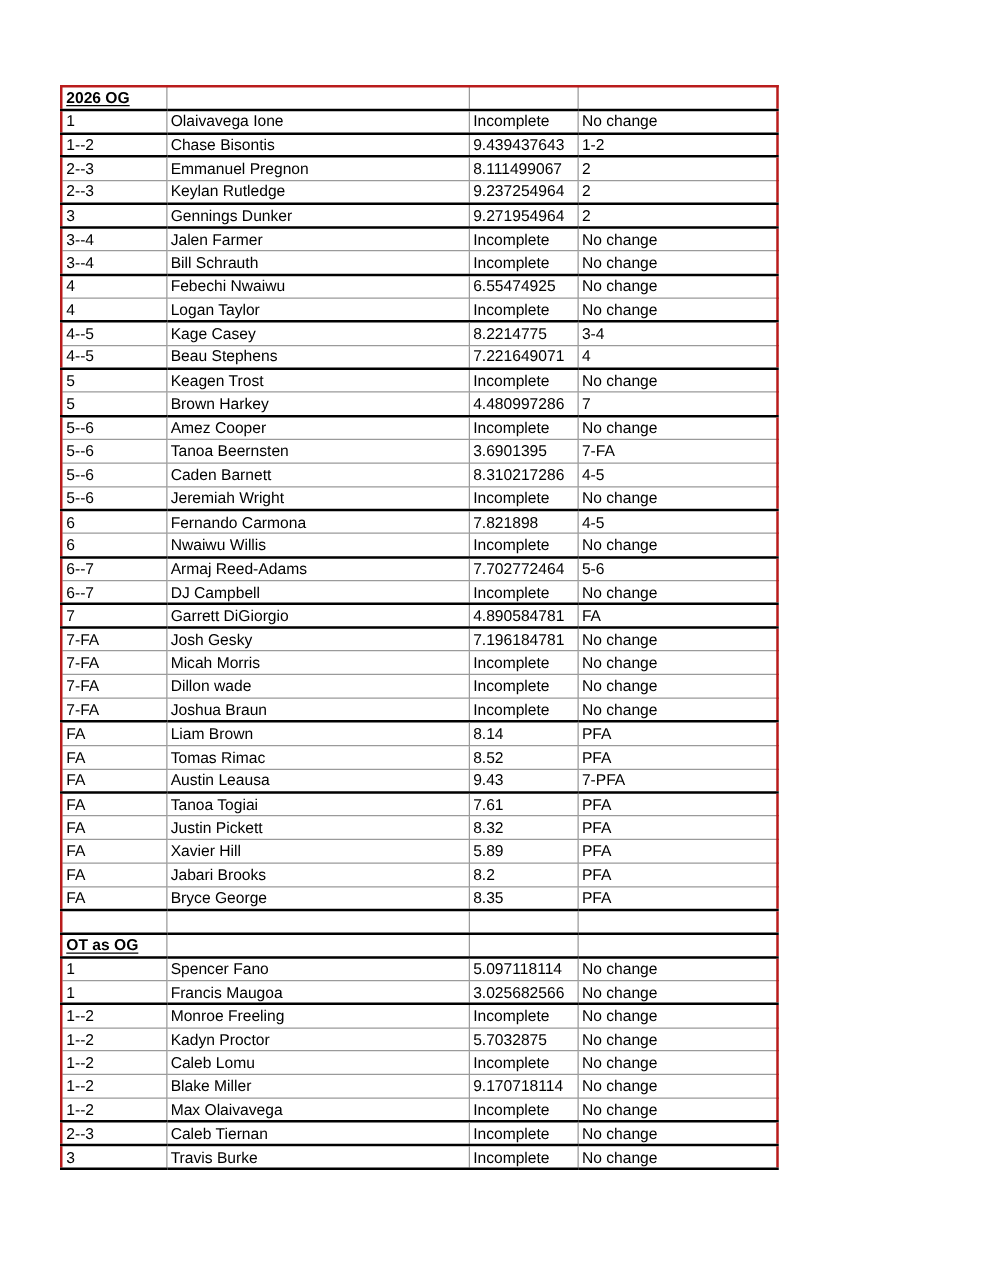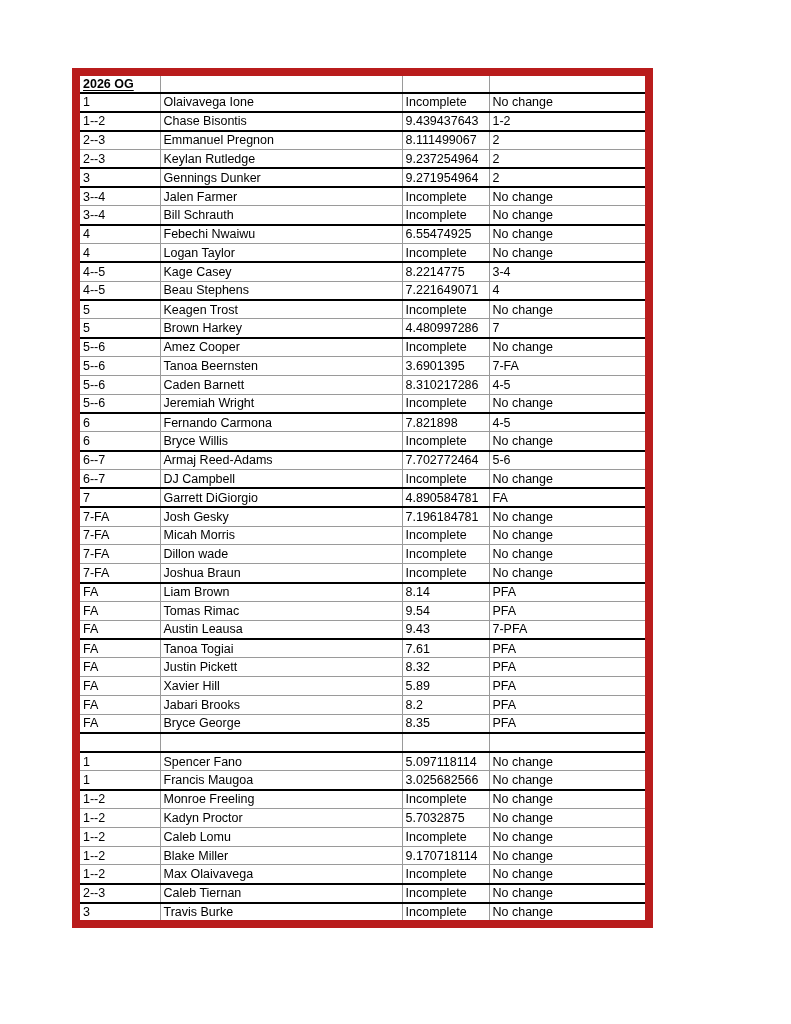--- a/index.html
+++ b/index.html
@@ -10,26 +10,26 @@
   .sheet {
     position: relative;
     width: 791px;
     height: 1024px;
     background: #ffffff;
     overflow: hidden;
     font-family: "Liberation Sans", "DejaVu Sans", sans-serif;
   }
   table.draft-table {
     position: absolute;
-    left: 72px;
+    left: 48px;
     top: 68px;
     width: 573px;
     border-collapse: collapse;
     table-layout: fixed;
-    border: 8px solid #b91c1c;
+    border: 2px solid #b91c1c;
   }
   table.draft-table td {
     font-size: 12.5px;
     line-height: 16px;
     color: #000000;
     padding: 0 2px 0 3px;
     height: 18.83px;
     box-sizing: border-box;
     vertical-align: middle;
     white-space: nowrap;
@@ -172,21 +172,21 @@
           <td><span>No change</span></td>
         </tr>
         <tr class="row-data">
           <td><span>6</span></td>
           <td><span>Fernando Carmona</span></td>
           <td><span>7.821898</span></td>
           <td><span>4-5</span></td>
         </tr>
         <tr class="row-data thick">
           <td><span>6</span></td>
-          <td><span>Bryce Willis</span></td>
+          <td><span>Nwaiwu Willis</span></td>
           <td><span>Incomplete</span></td>
           <td><span>No change</span></td>
         </tr>
         <tr class="row-data">
           <td><span>6--7</span></td>
           <td><span>Armaj Reed-Adams</span></td>
           <td><span>7.702772464</span></td>
           <td><span>5-6</span></td>
         </tr>
         <tr class="row-data thick">
@@ -227,21 +227,21 @@
         </tr>
         <tr class="row-data">
           <td><span>FA</span></td>
           <td><span>Liam Brown</span></td>
           <td><span>8.14</span></td>
           <td><span>PFA</span></td>
         </tr>
         <tr class="row-data">
           <td><span>FA</span></td>
           <td><span>Tomas Rimac</span></td>
-          <td><span>9.54</span></td>
+          <td><span>8.52</span></td>
           <td><span>PFA</span></td>
         </tr>
         <tr class="row-data thick">
           <td><span>FA</span></td>
           <td><span>Austin Leausa</span></td>
           <td><span>9.43</span></td>
           <td><span>7-PFA</span></td>
         </tr>
         <tr class="row-data">
           <td><span>FA</span></td>
@@ -268,20 +268,26 @@
           <td><span>PFA</span></td>
         </tr>
         <tr class="row-data thick">
           <td><span>FA</span></td>
           <td><span>Bryce George</span></td>
           <td><span>8.35</span></td>
           <td><span>PFA</span></td>
         </tr>
         <tr class="row-empty thick">
           <td></td>
+          <td></td>
+          <td></td>
+          <td></td>
+        </tr>
+        <tr class="row-title thick">
+          <td><span>OT as OG</span></td>
           <td></td>
           <td></td>
           <td></td>
         </tr>
         <tr class="row-data">
           <td><span>1</span></td>
           <td><span>Spencer Fano</span></td>
           <td><span>5.097118114</span></td>
           <td><span>No change</span></td>
         </tr>

